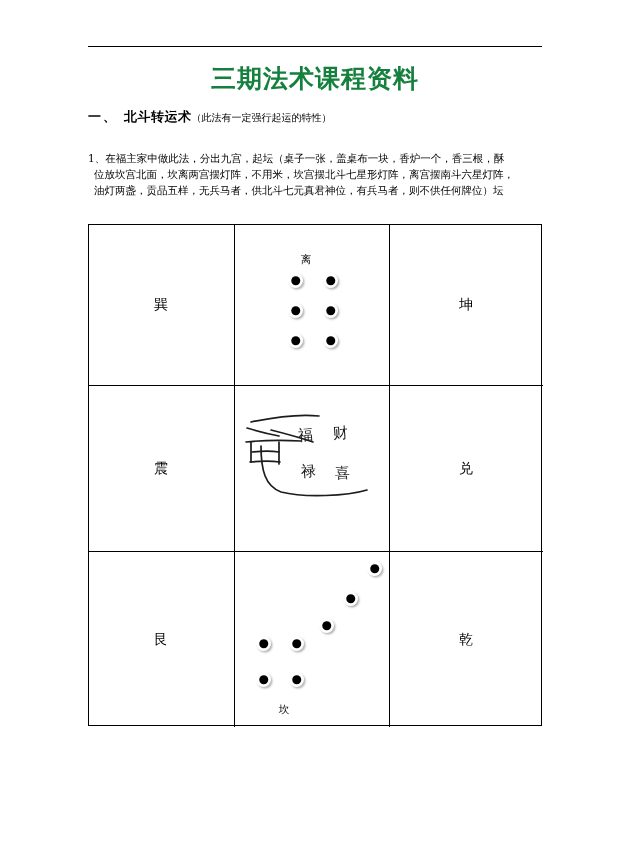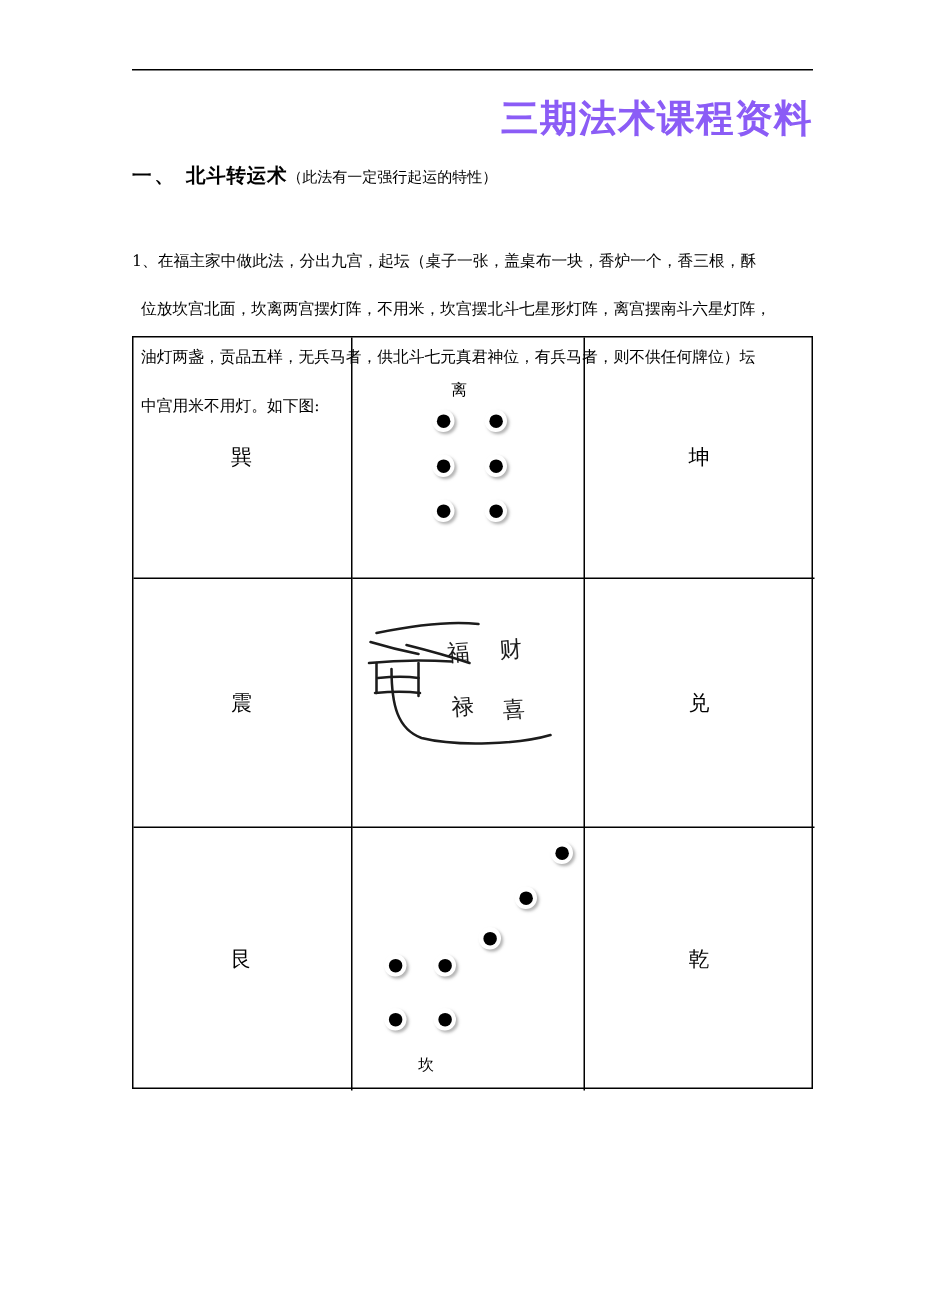--- a/index.html
+++ b/index.html
@@ -31,26 +31,26 @@
     height: 0;
     border-top: 1.6px solid #000000;
   }
 
   
   .doc-title {
     position: absolute;
     left: 88px;
     top: 62px;
     width: 454px;
-    text-align: right;
+    text-align: center;
     font-family: "DejaVu Serif", "Liberation Serif", serif;
     font-size: 25px;
     font-weight: bold;
     letter-spacing: 1px;
-    color: #8b5cf6;
+    color: #15803d;
   }
 
   
   .section-heading {
     position: absolute;
     left: 88px;
     top: 108px;
     width: 454px;
     font-family: "DejaVu Serif", "Liberation Serif", serif;
     font-size: 13px;
@@ -79,21 +79,20 @@
     width: 458px;
     font-family: "DejaVu Serif", "Liberation Serif", serif;
     font-size: 10.5px;
     line-height: 16.2px;
     color: #000000;
     text-align: justify;
   }
   .body-para .para-line {
     display: block;
     white-space: nowrap;
-    margin-top: 16px;
   }
   .body-para .para-line.indent-1 {
     padding-left: 0px;
   }
   .body-para .para-line.indent-2 {
     padding-left: 6px;
   }
 
   
   .nine-grid {
@@ -206,21 +205,20 @@
   <div class="doc-title">三期法术课程资料</div>
 
   <div class="section-heading">
     <span class="sec-num">一、</span><span class="sec-title">北斗转运术</span><span class="sec-note">（此法有一定强行起运的特性）</span>
   </div>
 
   <div class="body-para">
     <span class="para-line indent-1">1、在福主家中做此法，分出九宫，起坛（桌子一张，盖桌布一块，香炉一个，香三根，酥</span>
     <span class="para-line indent-2">位放坎宫北面，坎离两宫摆灯阵，不用米，坎宫摆北斗七星形灯阵，离宫摆南斗六星灯阵，</span>
     <span class="para-line indent-2">油灯两盏，贡品五样，无兵马者，供北斗七元真君神位，有兵马者，则不供任何牌位）坛</span>
-    <span class="para-line indent-2">中宫用米不用灯。如下图:</span>
   </div>
 
   <div class="nine-grid">
 
     <div class="cell">
       <span class="trigram-label">巽</span>
     </div>
 
     <div class="cell lamp-cell">
       <div class="lamp-stage">

